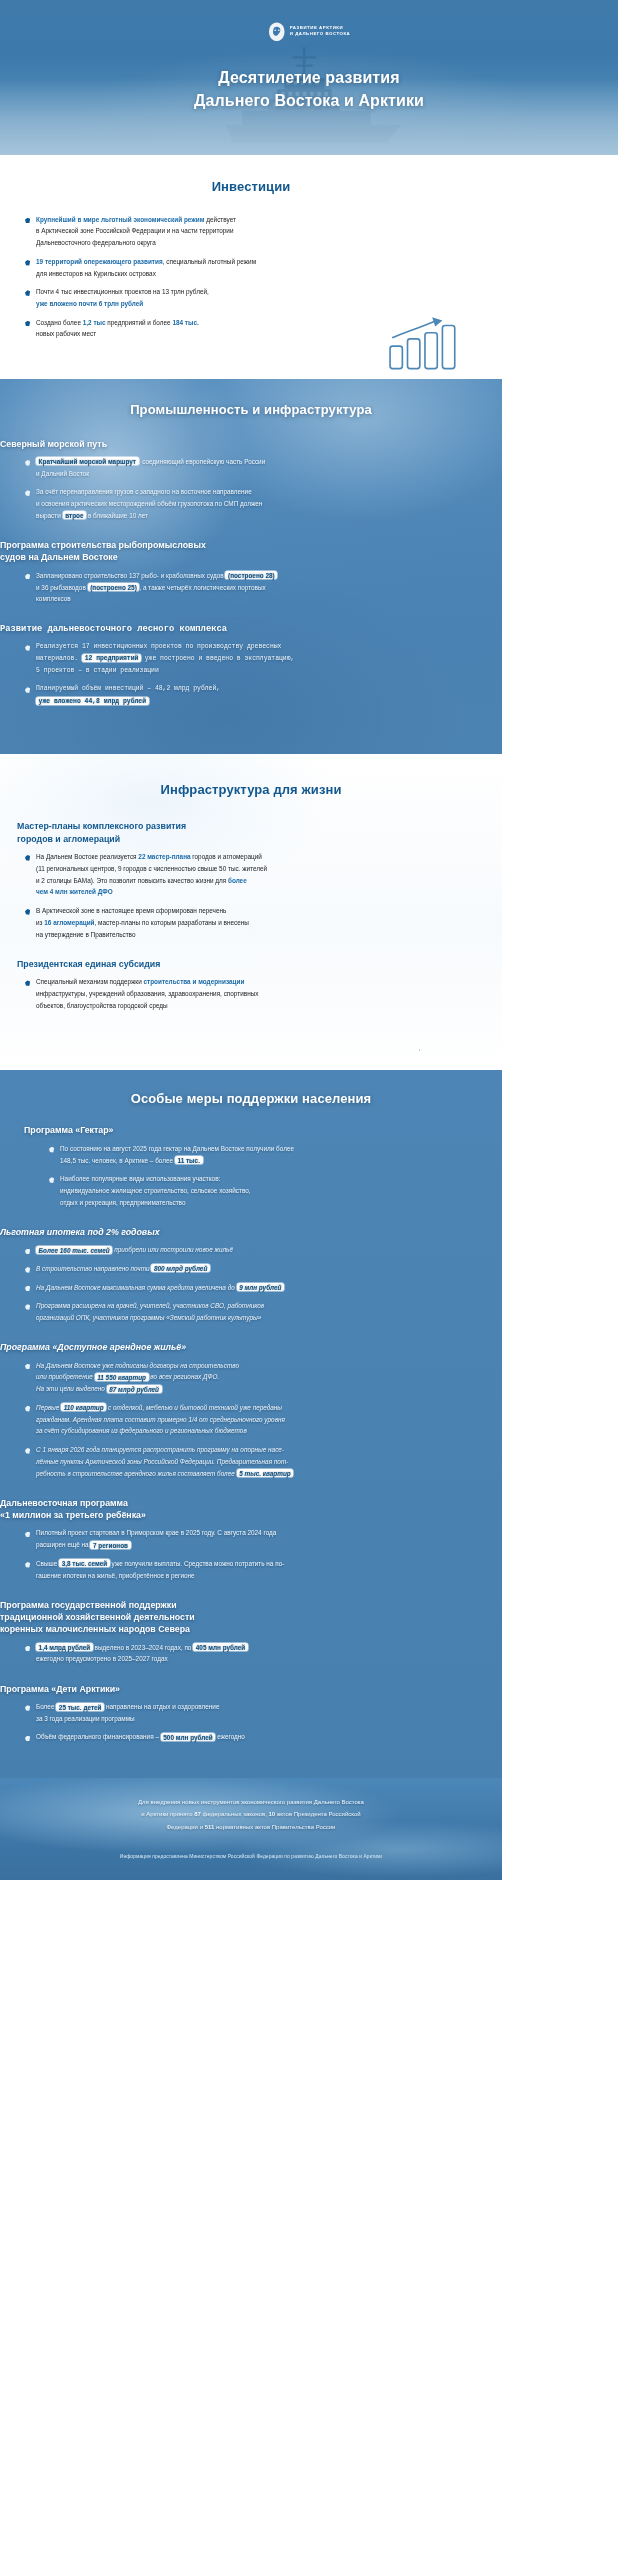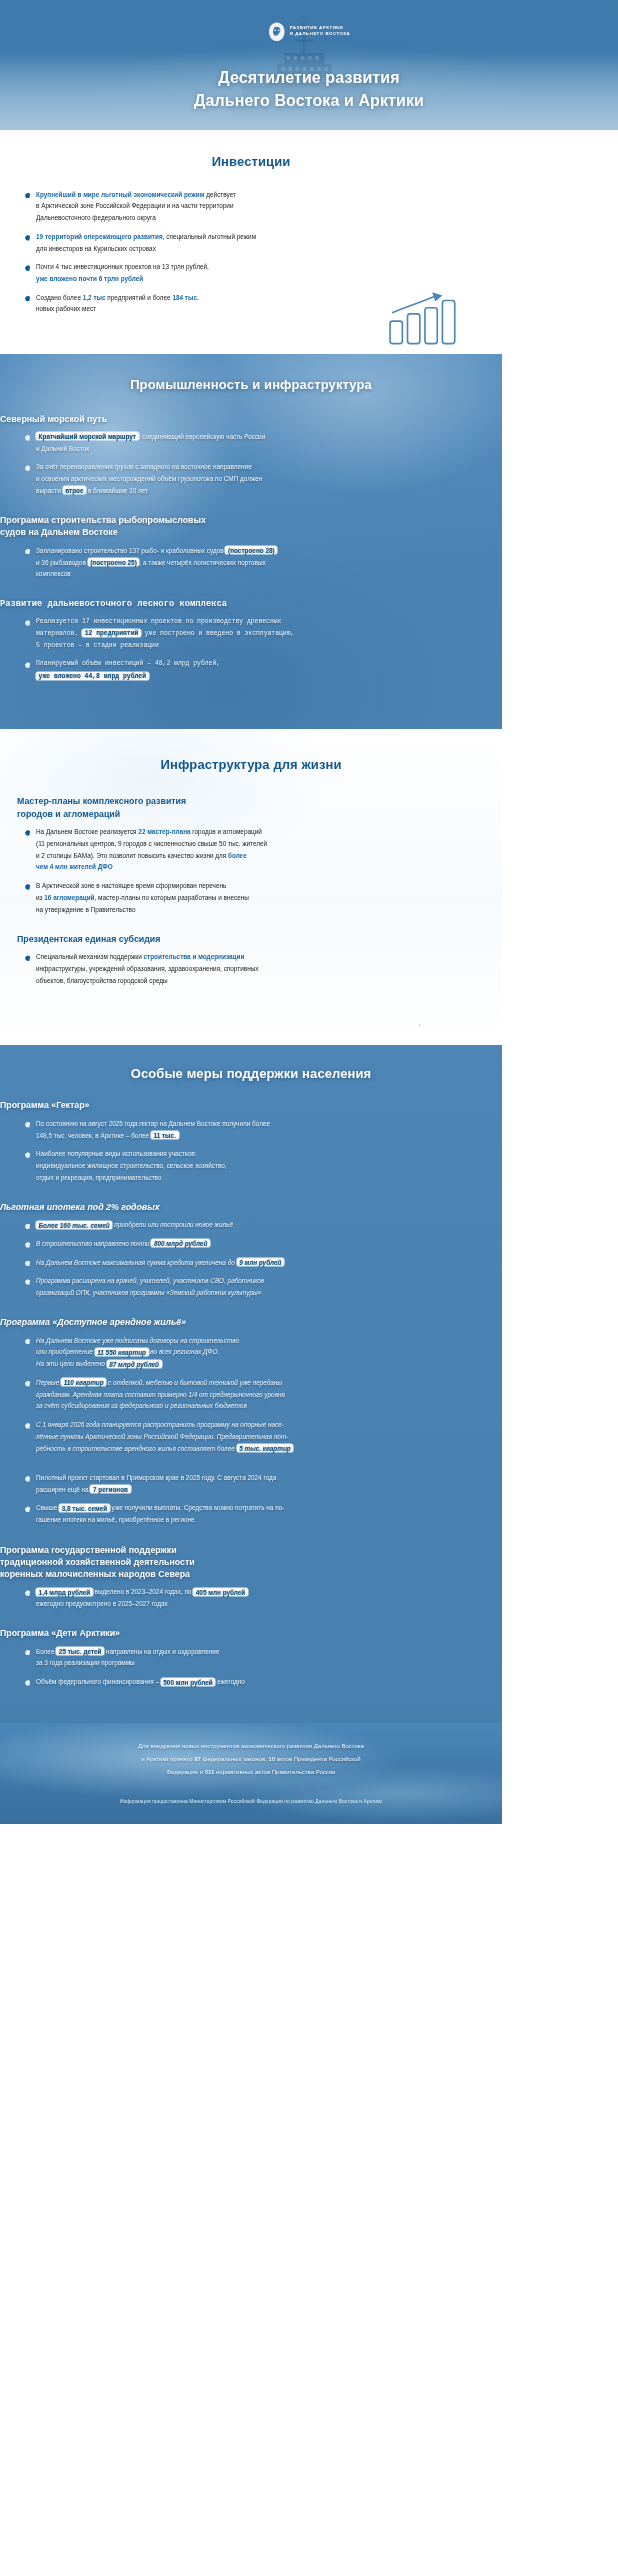--- a/index.html
+++ b/index.html
@@ -9,21 +9,21 @@
     background: #ffffff;
     width: 618px;
     color: #1a1a1a;
     -webkit-font-smoothing: antialiased;
   }
   .page { width: 618px; position: relative; overflow: hidden; }
 
   
   .hero {
     position: relative;
-    height: 130px;
+    height: 155px;
     background:
       radial-gradient(ellipse 60% 70% at 50% 75%, rgba(120,165,200,.55) 0%, rgba(90,140,185,0) 62%),
       linear-gradient(180deg, #3f7aab 0%, #3d79ab 35%, #4d89b6 70%, #7aa9c8 100%);
     overflow: hidden;
   }
   .hero-ship {
     position: absolute;
     left: 50%; transform: translateX(-50%);
     bottom: 0;
     width: 289px; height: 113px;
@@ -273,21 +273,21 @@
         </div>
     </div>
     <span class="tiny-dot"></span>
   </section>
 
   <section class="sec sec-blue" style="padding:20.6px 0 17.5px;">
     <div class="bg bg-plainblue"></div>
     <div class="sec-inner">
       <div class="band-title">Особые меры поддержки населения</div>
       <div id="pop-groups" style="margin-top:18.5px;">
-          <div style="margin-bottom: 17.5px;">
+          <div style="margin-bottom: 17.5px; padding-left: 24px;">
             <div class="sub-title">Программа «Гектар»</div>
             <div class="wrap-left">
               <ul class="bl">
                 <li><span>По состоянию на август 2025 года гектар на Дальнем Востоке получили более</span><br><span>148,5 тыс. человек, в Арктике – более </span><span class="hl">11 тыс.</span></li>
                 <li><span>Наиболее популярные виды использования участков:</span><br><span>индивидуальное жилищное строительство, сельское хозяйство,</span><br><span>отдых и рекреация, предпринимательство</span></li>
               </ul>
             </div>
           </div>
           <div style="margin-bottom: 17.5px; font-style: italic;">
             <div class="sub-title">Льготная ипотека под 2% годовых</div>
@@ -304,20 +304,21 @@
             <div class="sub-title">Программа «Доступное арендное жильё»</div>
             <div class="wrap-left">
               <ul class="bl">
                 <li><span>На Дальнем Востоке уже подписаны договоры на строительство</span><br><span>или приобретение </span><span class="hl">11 550 квартир</span><span> во всех регионах ДФО.</span><br><span>На эти цели выделено </span><span class="hl">87 млрд рублей</span></li>
                 <li><span>Первые </span><span class="hl">110 квартир</span><span> с отделкой, мебелью и бытовой техникой уже переданы</span><br><span>гражданам. Арендная плата составит примерно 1/4 от среднерыночного уровня</span><br><span>за счёт субсидирования из федерального и региональных бюджетов</span></li>
                 <li><span>С 1 января 2026 года планируется распространить программу на опорные насе-</span><br><span>лённые пункты Арктической зоны Российской Федерации. Предварительная пот-</span><br><span>ребность в строительстве арендного жилья составляет более </span><span class="hl">5 тыс. квартир</span></li>
               </ul>
             </div>
           </div>
           <div style="margin-bottom: 17.5px;">
+            <div class="sub-title">Дальневосточная программа<br>«1 миллион за третьего ребёнка»</div>
             <div class="wrap-left">
               <ul class="bl">
                 <li><span>Пилотный проект стартовал в Приморском крае в 2025 году. С августа 2024 года</span><br><span>расширен ещё на </span><span class="hl">7 регионов</span></li>
                 <li><span>Свыше </span><span class="hl">3,8 тыс. семей</span><span> уже получили выплаты. Средства можно потратить на по-</span><br><span>гашение ипотеки на жильё, приобретённое в регионе</span></li>
               </ul>
             </div>
           </div>
           <div style="margin-bottom: 17.5px;">
             <div class="sub-title">Программа государственной поддержки<br>традиционной хозяйственной деятельности<br>коренных малочисленных народов Севера</div>
             <div class="wrap-left">

